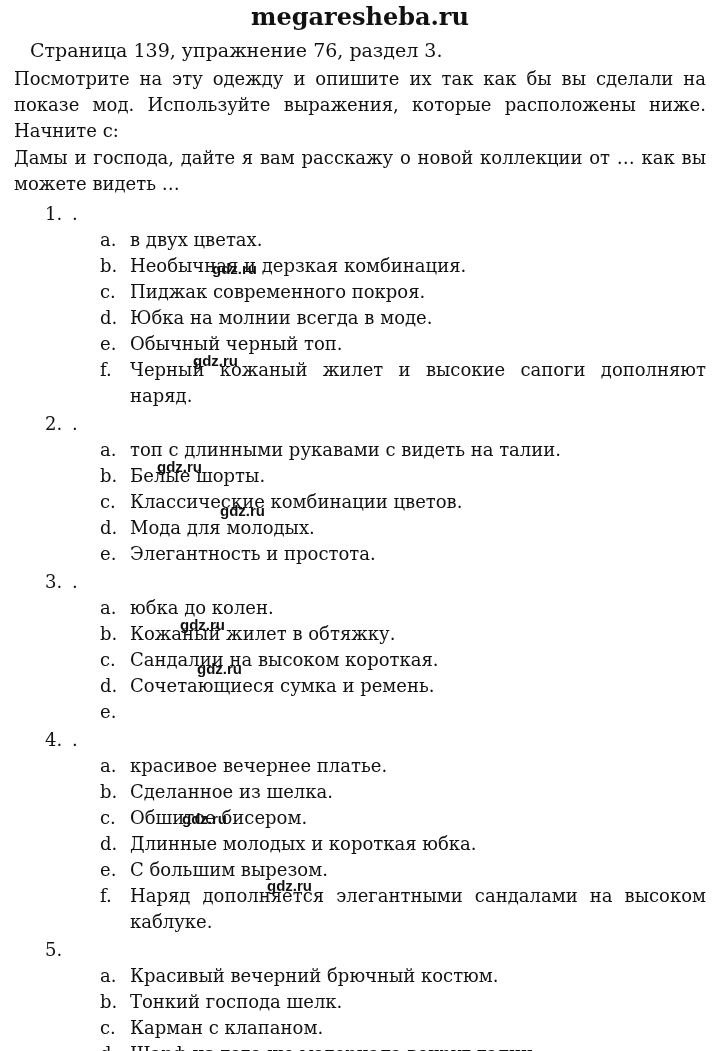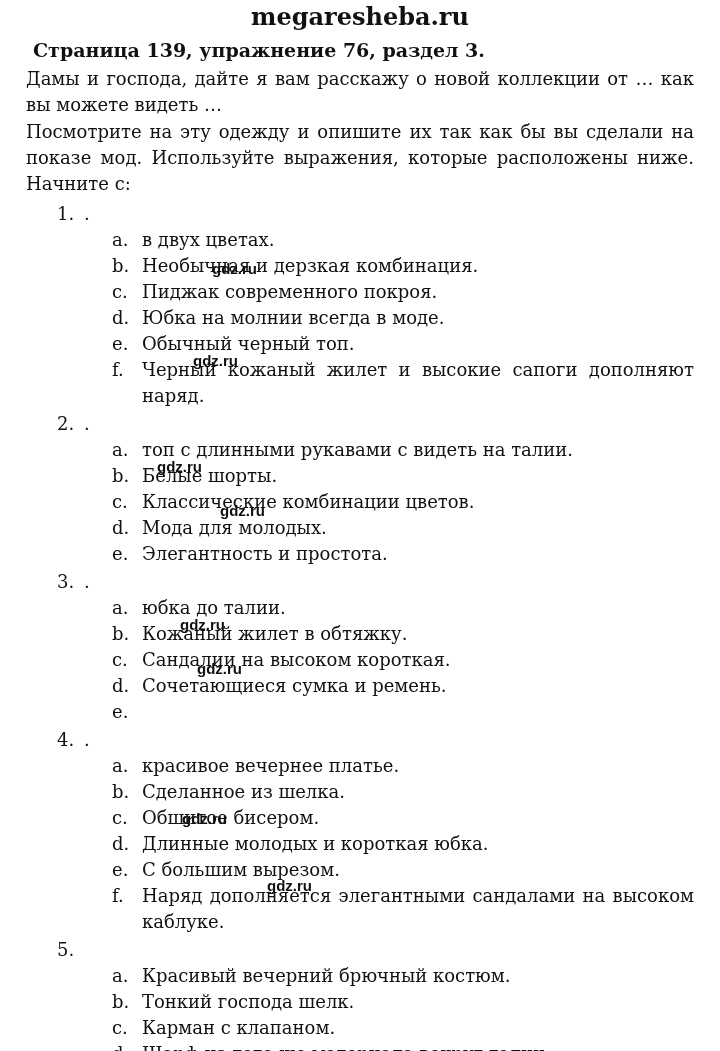--- a/index.html
+++ b/index.html
@@ -8,35 +8,35 @@
     width: 720px;
     height: 1051px;
     font-family: "DejaVu Serif", "Liberation Serif", serif;
     color: #111111;
     overflow: hidden;
   }
   .page {
     position: relative;
     width: 720px;
     height: 1051px;
-    padding: 0 26px;
+    padding: 0 14px;
     background: #ffffff;
   }
   .site-header {
     text-align: center;
     font-weight: bold;
     font-size: 24px;
     line-height: 30px;
     padding-top: 2px;
   }
   .ex-title {
     font-size: 19px;
-    font-weight: bold;
+    font-weight: normal;
     line-height: 24px;
-    margin: 6px 0 4px 7px;
+    margin: 6px 0 4px 16px;
   }
   .para {
     font-size: 18px;
     line-height: 26px;
     text-align: justify;
     margin-bottom: 1px;
   }
   .groups { margin-top: 4px; }
   .group { margin-bottom: 2px; }
   .group-head {
@@ -74,22 +74,22 @@
 </style>
 </head>
 <body>
 
 <div class="page">
 
   <div class="site-header">megaresheba.ru</div>
 
   <div class="ex-title">Страница 139, упражнение 76, раздел 3.</div>
 
+  <p class="para">Посмотрите на эту одежду и опишите их так как бы вы сделали на показе мод. Используйте выражения, которые расположены ниже. Начните с:</p>
   <p class="para">Дамы и господа, дайте я вам расскажу о новой коллекции от … как вы можете видеть …</p>
-  <p class="para">Посмотрите на эту одежду и опишите их так как бы вы сделали на показе мод. Используйте выражения, которые расположены ниже. Начните с:</p>
 
   <div class="groups" id="groups">
       <div class="group">
     <div class="group-head">
       <span class="num">1.</span><span class="lead">.</span>
     </div>
     <div class="subitems">
           <div class="subitem">
     <span class="letter">a.</span>
     <div class="text">в двух цветах.</div>
@@ -143,21 +143,21 @@
   </div>
         </div>
   </div>
       <div class="group">
     <div class="group-head">
       <span class="num">3.</span><span class="lead">.</span>
     </div>
     <div class="subitems">
           <div class="subitem">
     <span class="letter">a.</span>
-    <div class="text">юбка до талии.</div>
+    <div class="text">юбка до колен.</div>
   </div>
           <div class="subitem">
     <span class="letter">b.</span>
     <div class="text">Кожаный жилет в обтяжку.</div>
   </div>
           <div class="subitem">
     <span class="letter">c.</span>
     <div class="text">Сандалии на высоком короткая.</div>
   </div>
           <div class="subitem">

